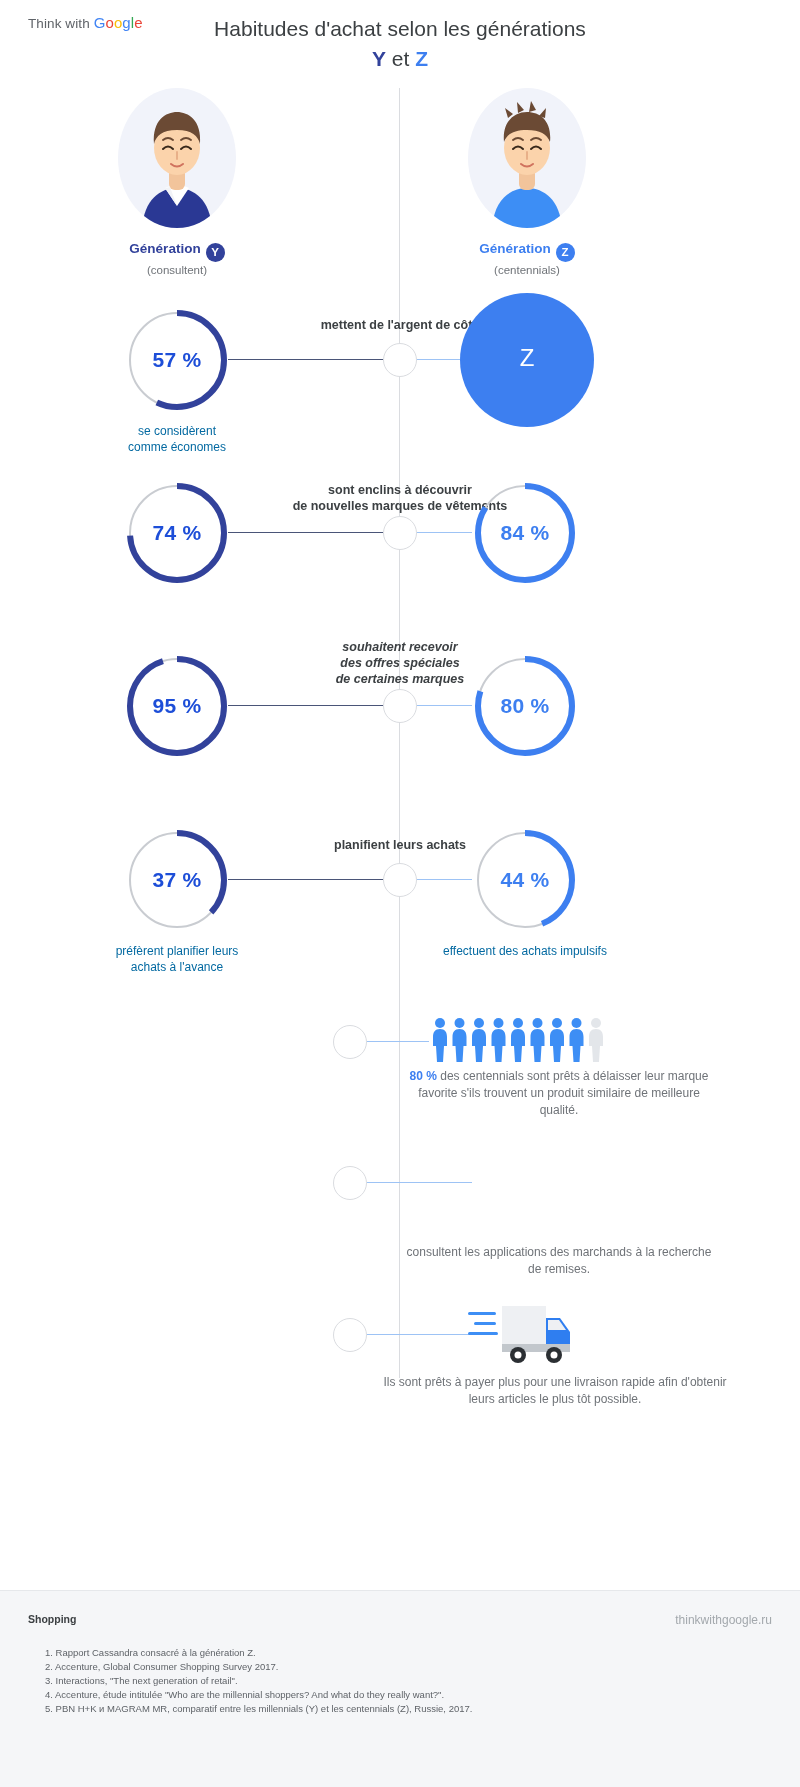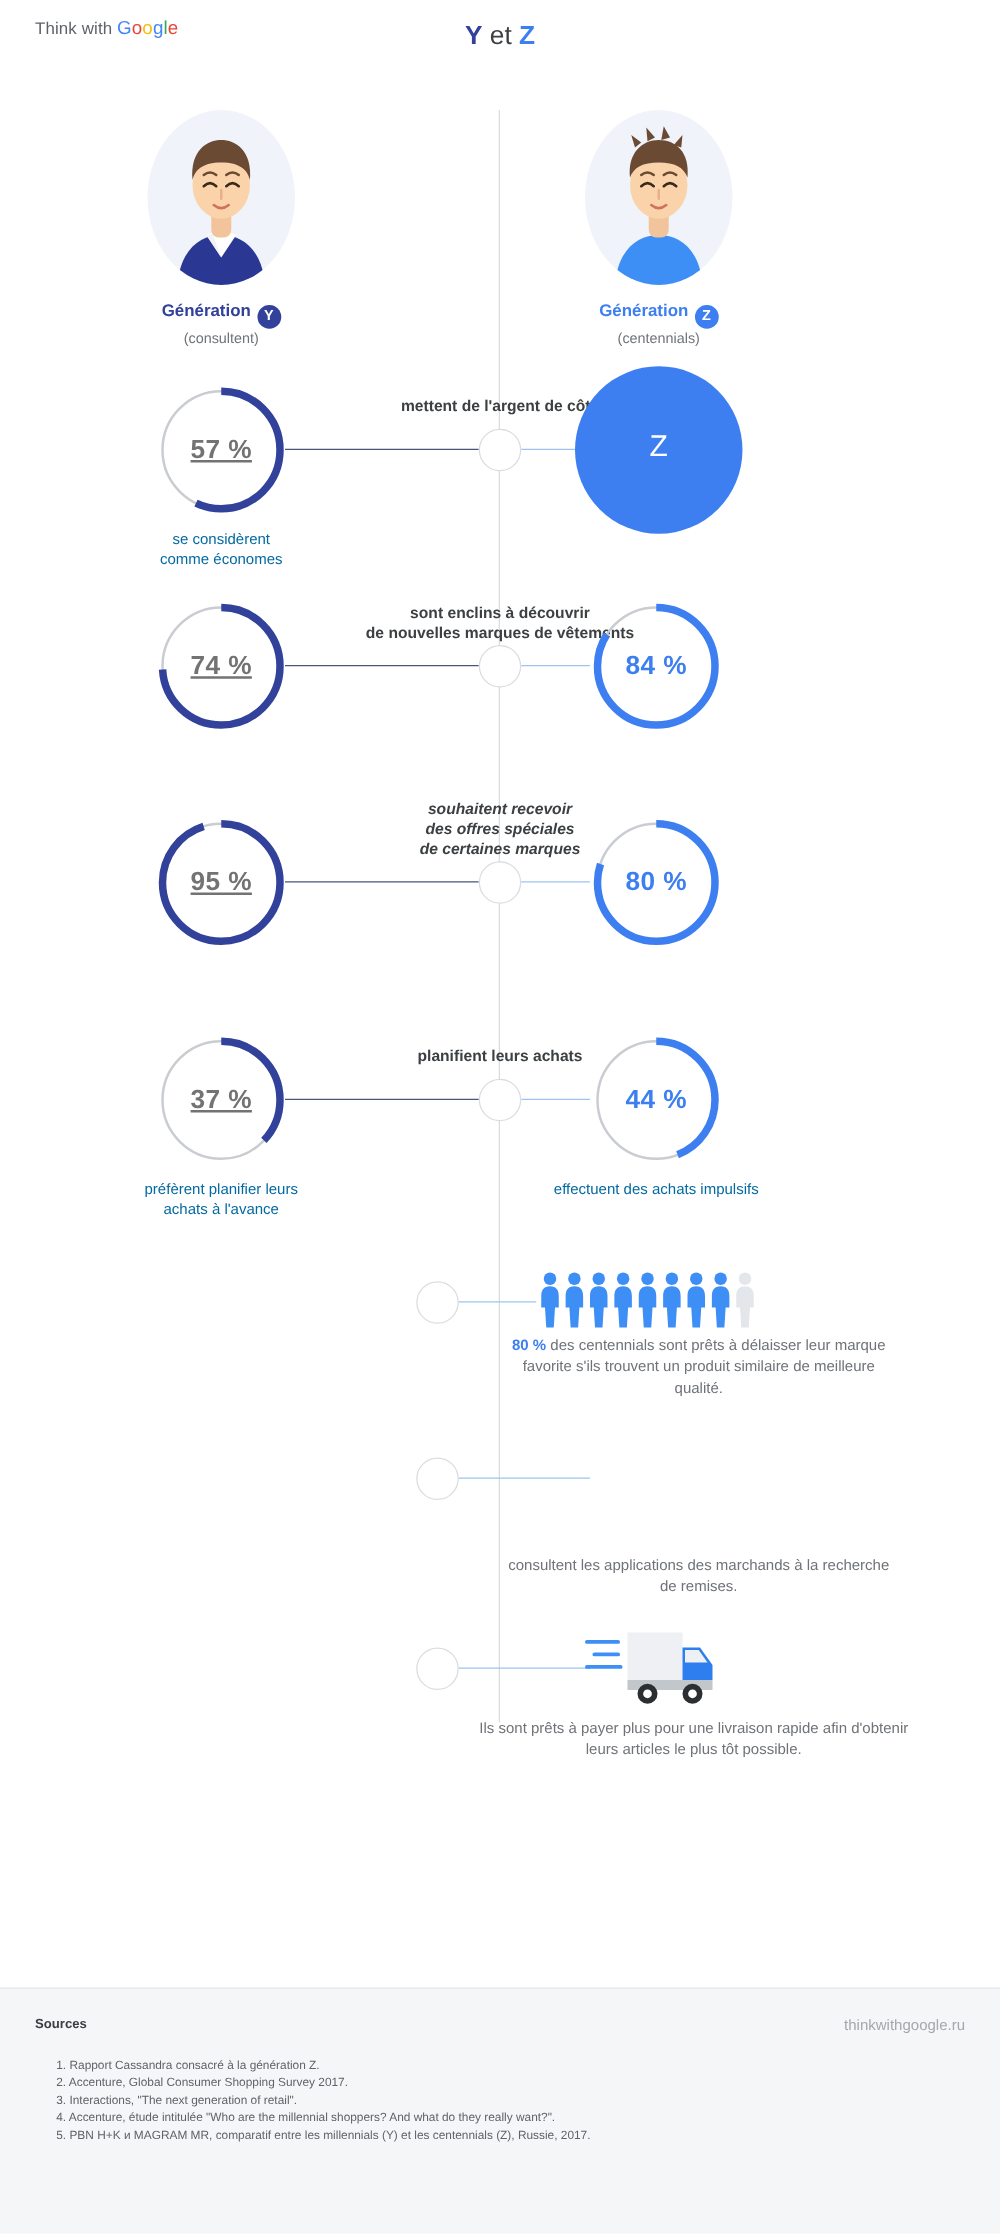--- a/index.html
+++ b/index.html
@@ -37,21 +37,21 @@
   .badge-y{background:#32429b;}
   .badge-z{background:#3d7ff0;}
   .gen-sub{font-size:11.5px;color:#6f7378;font-weight:400;margin-top:2px;}
 
   
   .row{position:absolute;left:0;width:800px;}
   .ring{position:absolute;width:106px;height:106px;}
   .ring svg{display:block;}
   .ring .val{position:absolute;left:0;top:0;width:106px;height:106px;display:flex;align-items:center;justify-content:center;
              font-size:21px;font-weight:700;letter-spacing:.3px;}
-  .val-y{color:#737373;text-decoration:underline;}
+  .val-y{color:#1d4ed8;}
   .val-z{color:#3d7ff0;}
 
   .conn{position:absolute;height:1px;}
   .conn-y{background:#4a5578;}
   .conn-z{background:#9dc3f5;}
   .hub{position:absolute;width:34px;height:34px;border-radius:50%;background:#fff;border:1px solid #dadce0;box-sizing:border-box;}
 
   .mid-label{position:absolute;width:300px;text-align:center;font-size:12.5px;font-weight:700;color:#3c4043;line-height:16px;}
   .cap{position:absolute;width:240px;text-align:center;font-size:12px;color:#0369a1;line-height:16px;}
 
@@ -80,20 +80,21 @@
 <body>
 
 <div class="page">
 
   <div class="logo">
     <span>Think with</span>
     <span class="g"><span class="b1">G</span><span class="r">o</span><span class="y">o</span><span class="b2">g</span><span class="g2">l</span><span class="r2">e</span></span>
   </div>
 
   <div class="title">
+    <div>Habitudes d'achat selon les générations</div>
     <div>
       <span class="yz y">Y</span><span> et </span><span class="yz z">Z</span>
     </div>
   </div>
 
   <div class="spine"></div>
 
   <div class="avatar-wrap" style="left:57px;top:88px;">
     <div class="avatar-oval">
       <svg width="118" height="140" viewBox="0 0 118 140">
@@ -347,21 +348,21 @@
           <circle cx="50" cy="57" r="3.5" fill="#ffffff"></circle>
         <circle cx="86" cy="57" r="8" fill="#2b2f33"></circle>
           <circle cx="86" cy="57" r="3.5" fill="#ffffff"></circle>
       </svg>
     </div>
 
     <div class="bcap" style="left:380px;top:74px;width:350px;">Ils sont prêts à payer plus pour une livraison rapide afin d'obtenir leurs articles le plus tôt possible.</div>
   </div>
 
   <div class="footer">
-    <div class="ftitle">Sources</div>
+    <div class="ftitle">Shopping</div>
     <ol>
       <li>1. Rapport Cassandra consacré à la génération Z.</li>
       <li>2. Accenture, Global Consumer Shopping Survey 2017.</li>
       <li>3. Interactions, "The next generation of retail".</li>
       <li>4. Accenture, étude intitulée "Who are the millennial shoppers? And what do they really want?".</li>
       <li>5. PBN H+K и MAGRAM MR, comparatif entre les millennials (Y) et les centennials (Z), Russie, 2017.</li>
     </ol>
     <div class="site">thinkwithgoogle.ru</div>
   </div>
 

